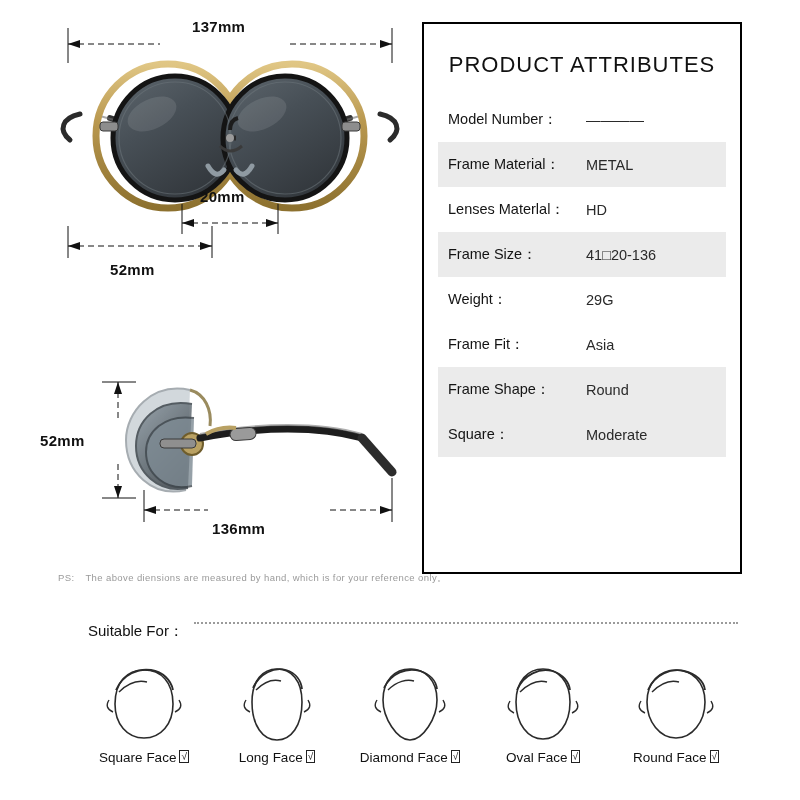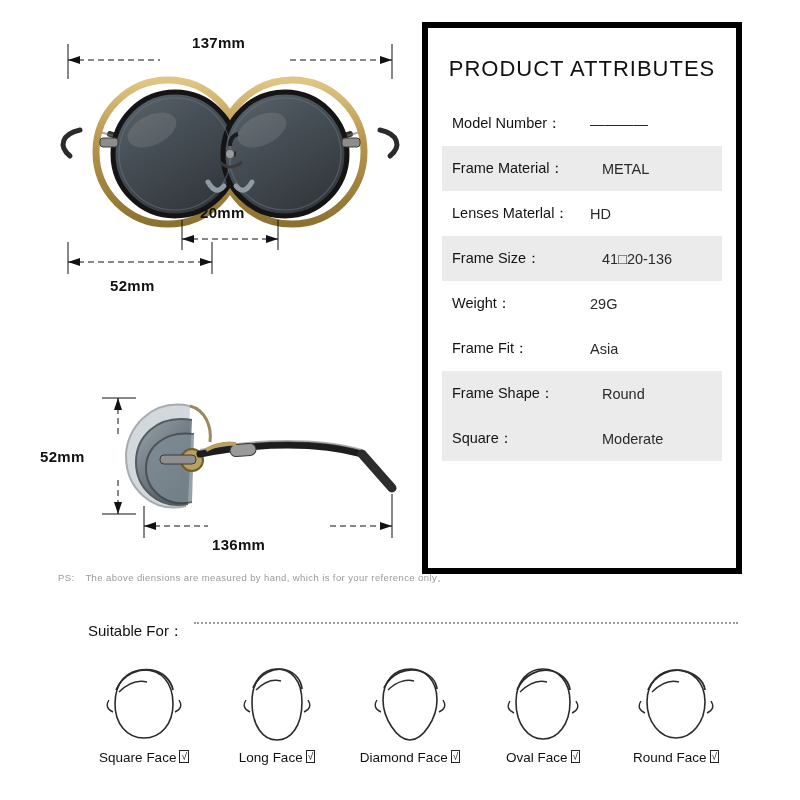--- a/index.html
+++ b/index.html
@@ -9,62 +9,62 @@
     background: #ffffff;
     font-family: "Liberation Sans", sans-serif;
     color: #1a1a1a;
     overflow: hidden;
     position: relative;
   }
 
   
   .page { position: relative; width: 800px; height: 800px; }
 
-  .left-col { position: absolute; left: 0; top: 16px; width: 420px; height: 600px; padding-left: 8px; }
+  .left-col { position: absolute; left: 0; top: 0; width: 420px; height: 600px; padding-left: 8px; }
   .right-col { position: absolute; left: 422px; top: 22px; width: 320px; height: 552px; }
 
   
   .front-view { position: absolute; left: 40px; top: 18px; width: 370px; height: 270px; }
   .side-view  { position: absolute; left: 40px; top: 360px; width: 370px; height: 200px; }
 
   .dim-label {
     position: absolute;
     font-size: 15px;
     font-weight: bold;
     letter-spacing: .3px;
     color: #111;
     white-space: nowrap;
   }
 
   svg { overflow: visible; }
 
   
   .attr-card {
     width: 320px; height: 552px;
-    border: 6px solid #000000;
+    border: 2px solid #000000;
     background: #fff;
     padding: 14px 0 0 0;
     position: relative;
   }
   .attr-title {
     text-align: center;
     font-size: 22px;
     letter-spacing: 1px;
     font-weight: normal;
     color: #111;
     padding: 14px 0 18px 0;
   }
   .attr-rows { margin: 1px 14px; }
   .attr-row {
     display: flex;
     align-items: center;
     height: 45px;
     font-size: 14.5px;
   }
-  .attr-row.shaded { background: #ebebeb; gap: 12px; }
+  .attr-row.shaded { background: #ebebeb; }
   .attr-row .k {
     width: 148px;
     padding-left: 10px;
     color: #141414;
     white-space: nowrap;
   }
   .attr-row .v {
     flex: 1;
     color: #2a2a2a;
     white-space: nowrap;

